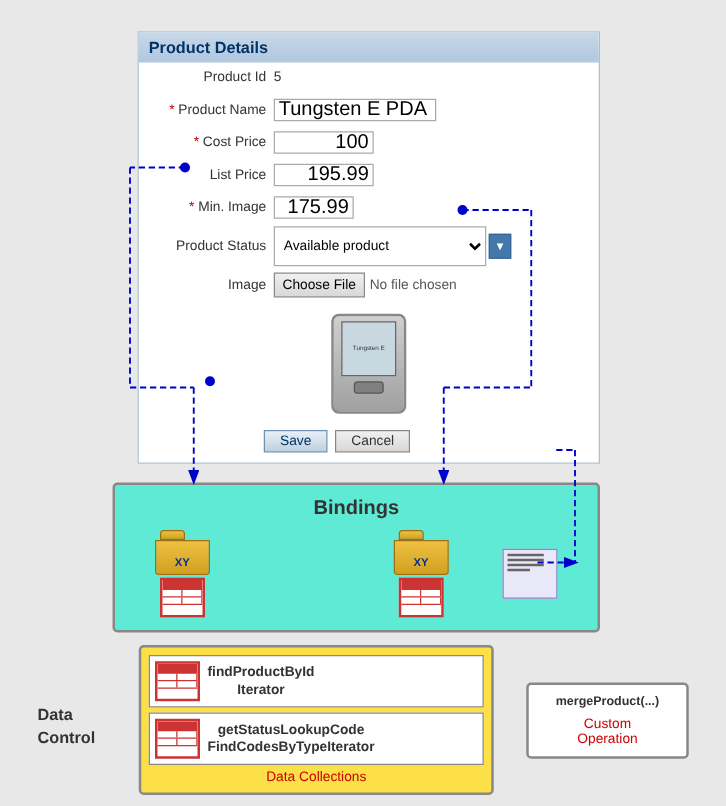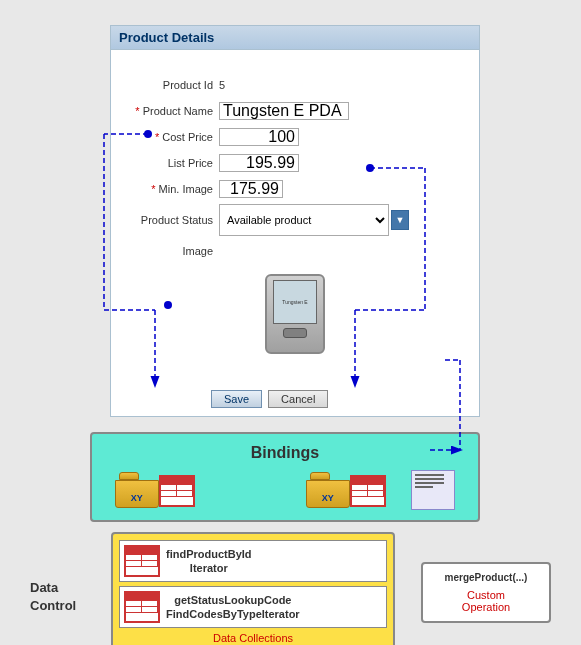--- a/index.html
+++ b/index.html
@@ -33,21 +33,21 @@
     .product-details-header {
       background: linear-gradient(to bottom, #c8d8e8, #b0c8e0);
       padding: 4px 8px;
       font-weight: bold;
       font-size: 13px;
       color: #003366;
       border-bottom: 1px solid #aac0d0;
     }
 
     .form-table {
-      padding: 24px 8px;
+      padding: 1px 8px;
       width: 100%;
     }
 
     .form-row {
       display: flex;
       align-items: center;
       margin-bottom: 4px;
       min-height: 22px;
     }
 
@@ -217,21 +217,21 @@
     }
 
     .bindings-inner {
       display: flex;
       align-items: center;
       justify-content: space-around;
     }
 
     .binding-icon-group {
       display: flex;
-      flex-direction: row;
+      flex-direction: column;
       align-items: center;
       text-align: right;
     }
 
     .xy-folder-icon {
       width: 44px;
       height: 36px;
       position: relative;
     }
 
@@ -485,20 +485,24 @@
             <option>Available product</option>
           </select>
           <div class="dropdown-arrow">▼</div>
         </div>
       </div>
 
       <div class="form-row">
         <div class="form-label">
           <span>Image</span>
         </div>
+        <div class="file-input-area">
+          <button class="choose-file-btn">Choose File</button>
+          <span class="no-file-text">No file chosen</span>
+        </div>
       </div>
 
       <div class="device-image-area">
         <div class="pda-device">
           <div class="pda-screen">
             <div class="pda-screen-text">Tungsten E</div>
           </div>
           <div class="pda-button"></div>
         </div>
       </div>

